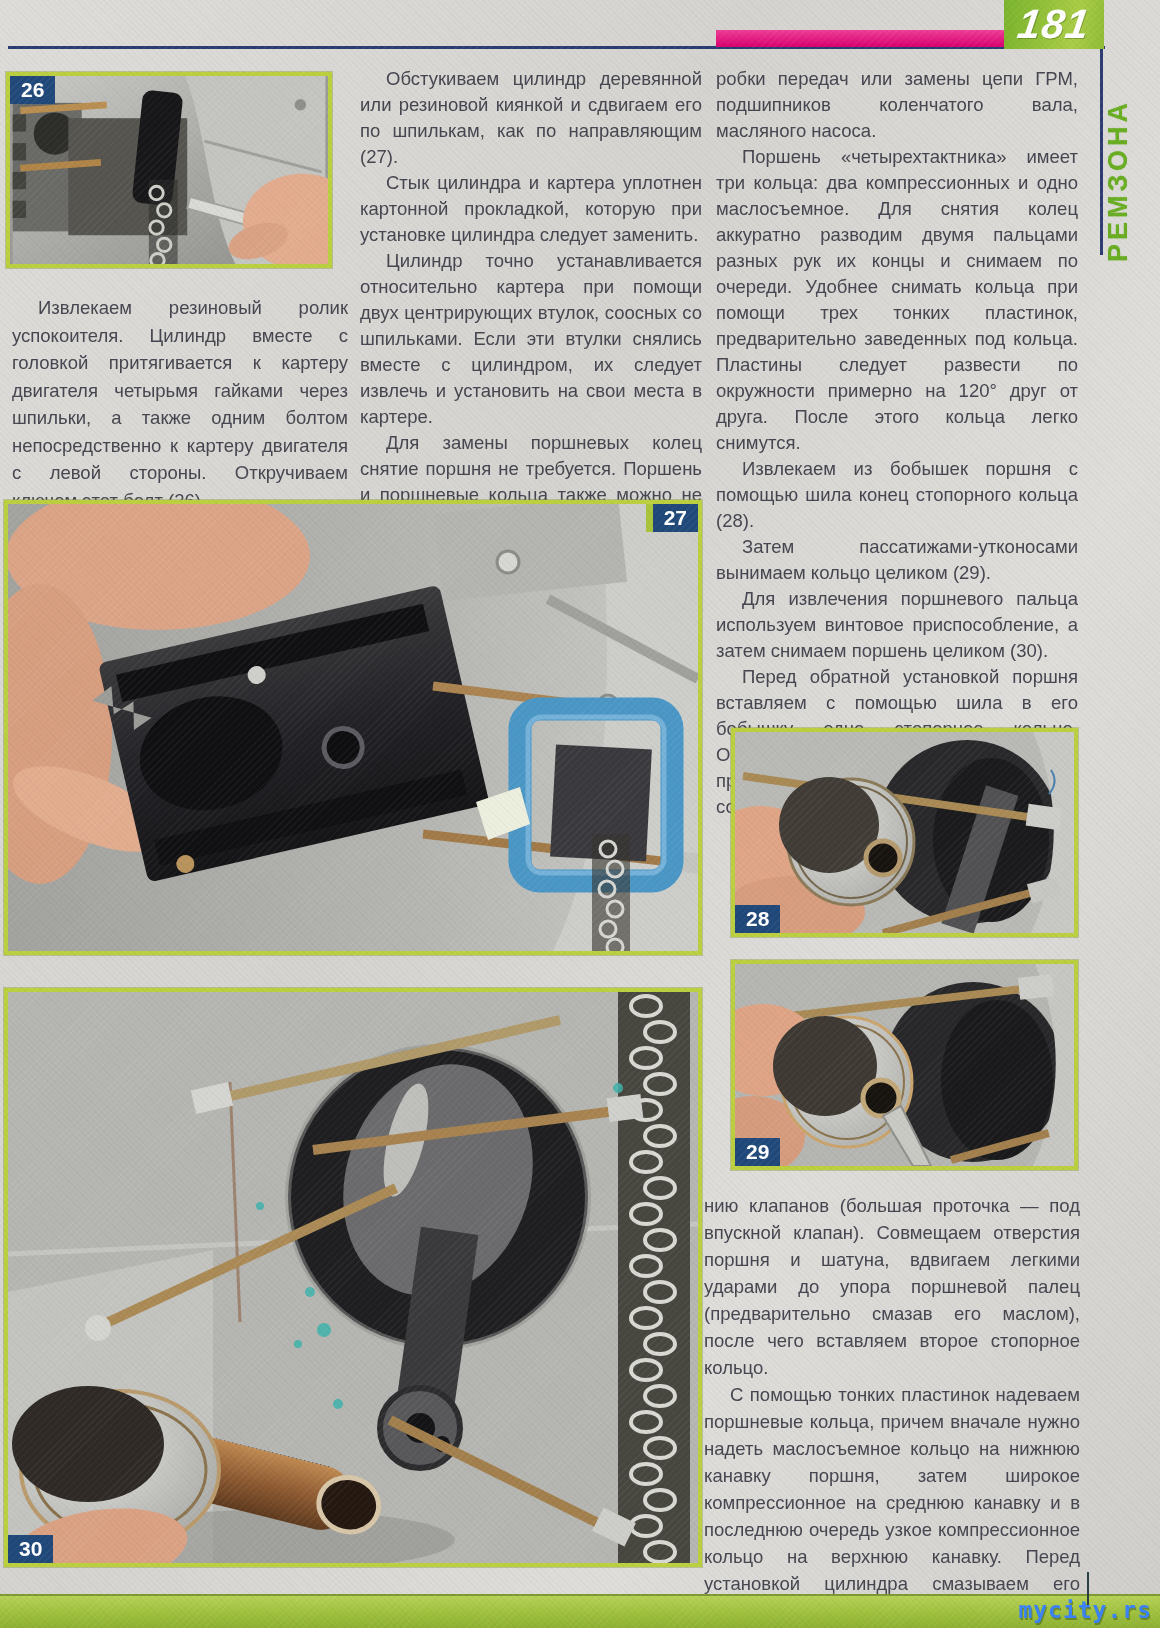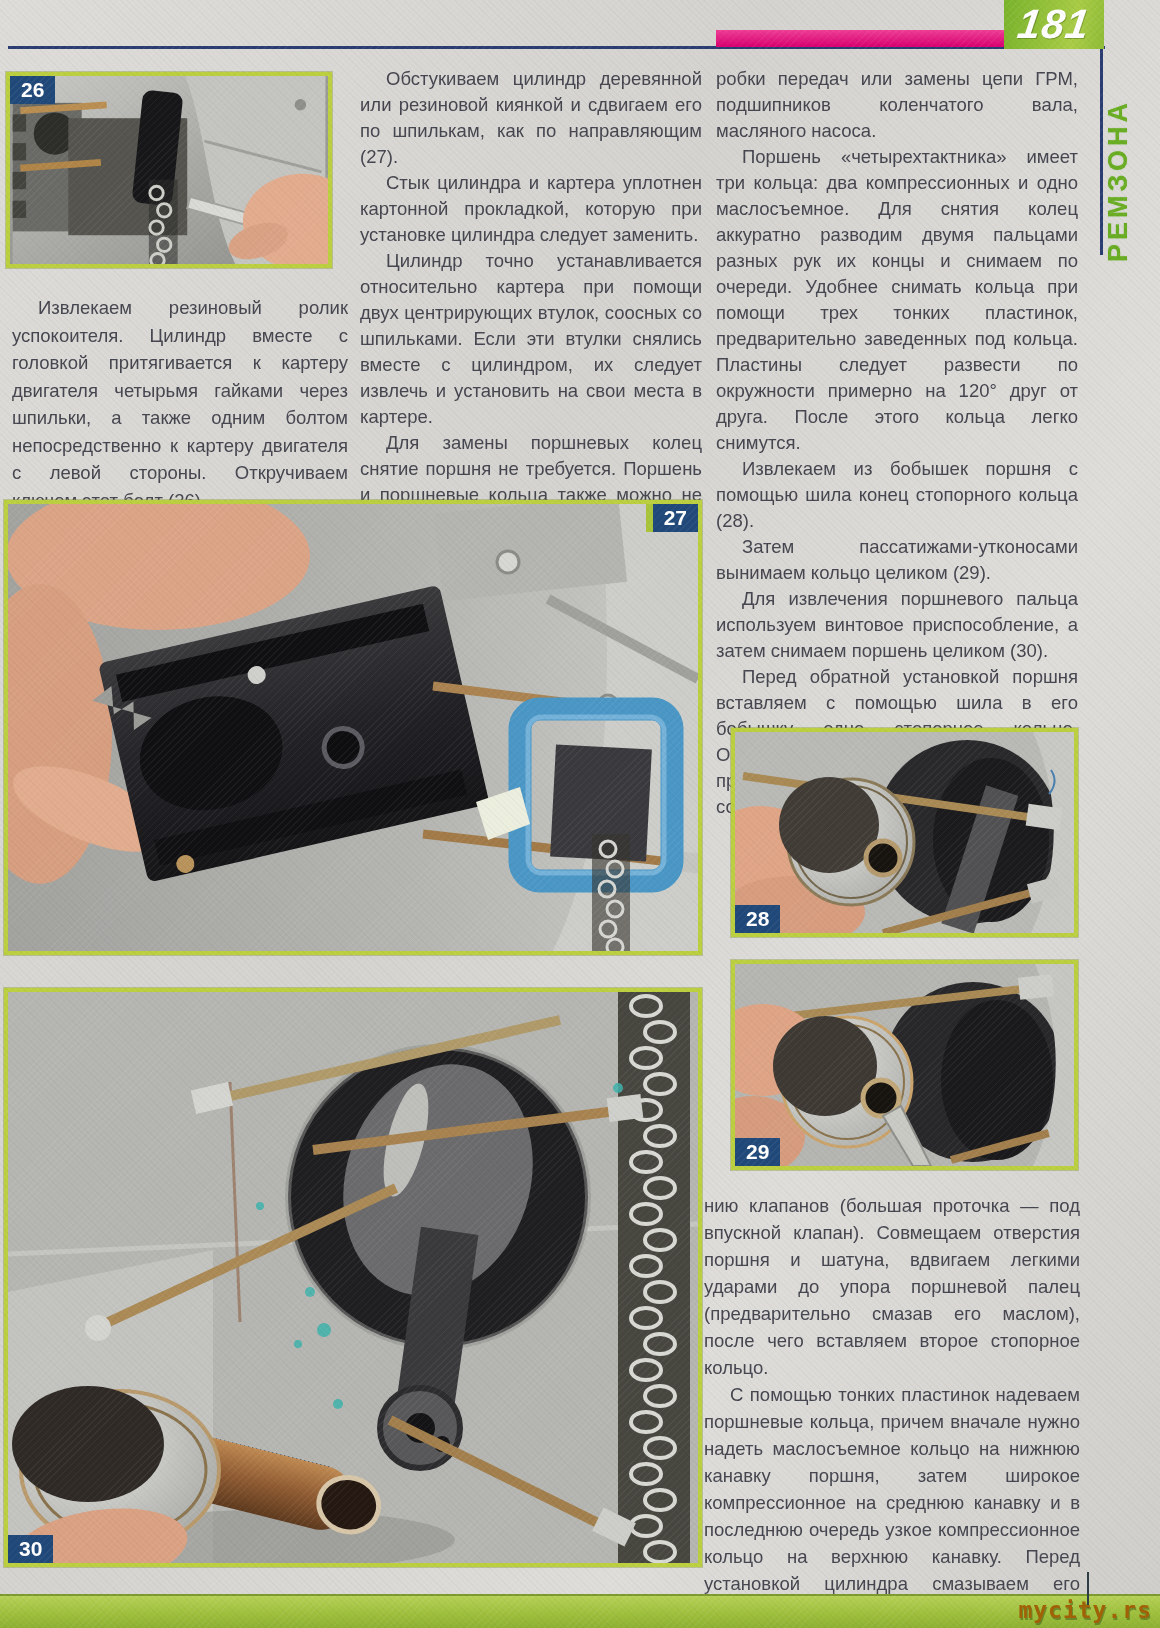--- a/index.html
+++ b/index.html
@@ -44,21 +44,21 @@
   #photo29{left:731px;top:960px;width:347px;height:210px;}
   #photo30{left:4px;top:988px;width:698px;height:579px;}
   .plabel{position:absolute;z-index:5;background:#20497a;color:#fff;font-size:21px;font-weight:bold;
     padding:1px 11px 2px;line-height:25px;}
   .plabel--tl{left:0;top:0;}
   .plabel--tr{right:0;top:0;box-shadow:-7px 0 0 #a9c43a;}
   .plabel--bl{left:0;bottom:0;}
   
   .footer-bar{left:0;top:1594px;width:1160px;height:34px;
     background:linear-gradient(#b6d156,#9cbe3b 60%,#8fb134);border-top:2px solid #7d9a2e;box-sizing:border-box;}
-  .watermark{right:8px;top:1597px;color:#a16207;font-family:"DejaVu Sans Mono",monospace;
+  .watermark{right:8px;top:1597px;color:#3b82f6;font-family:"DejaVu Sans Mono",monospace;
     font-weight:bold;font-size:23px;letter-spacing:1px;text-shadow:1px 2px 0 rgba(70,95,25,.55);z-index:60;}
   .footer-tick{left:1087px;top:1572px;width:2px;height:36px;background:#2e3e45;z-index:55;}
 </style>
 </head>
 <body>
 
 <div class="abs top-rule"></div>
 <div class="abs magenta-bar"></div>
 <div class="abs green-box">
   <span class="page-number">181</span>

